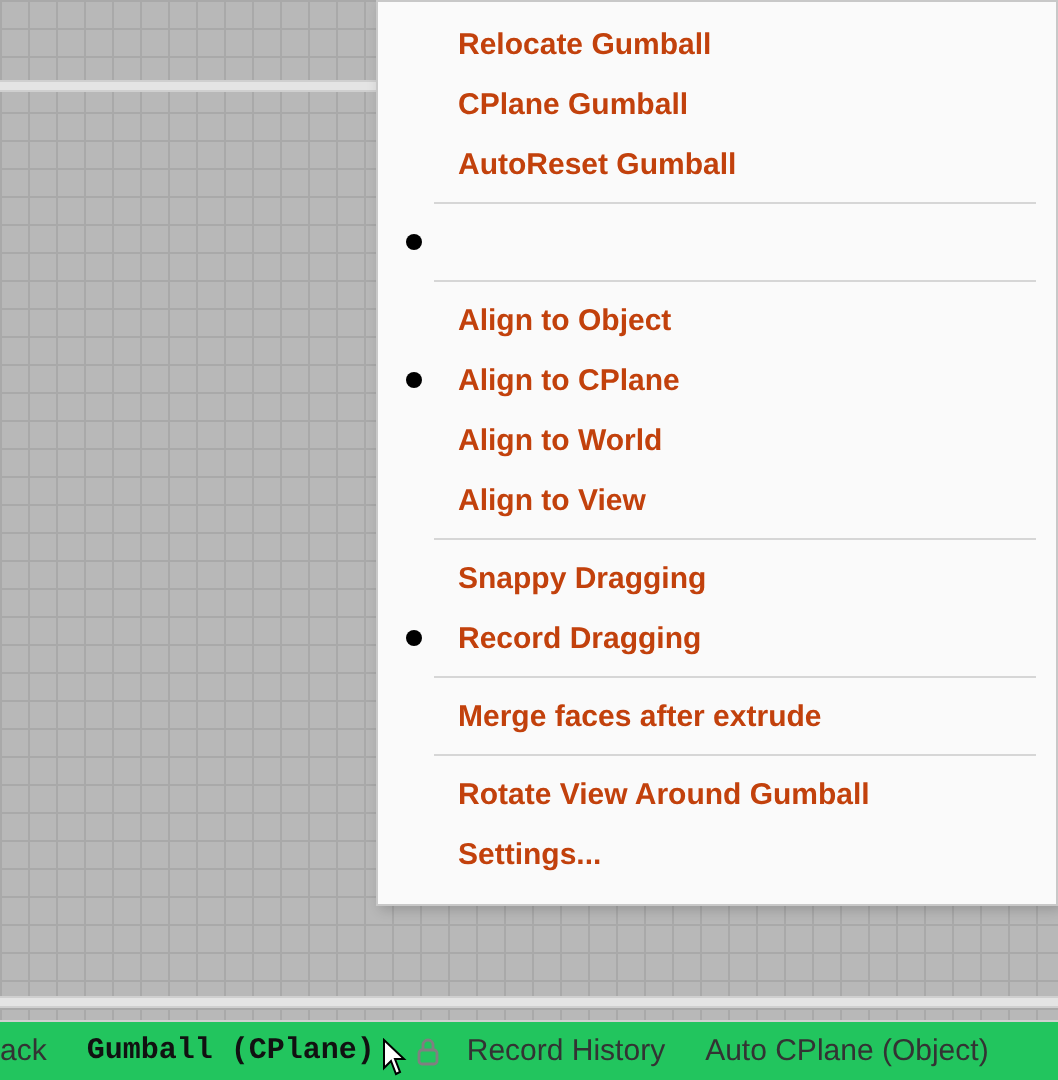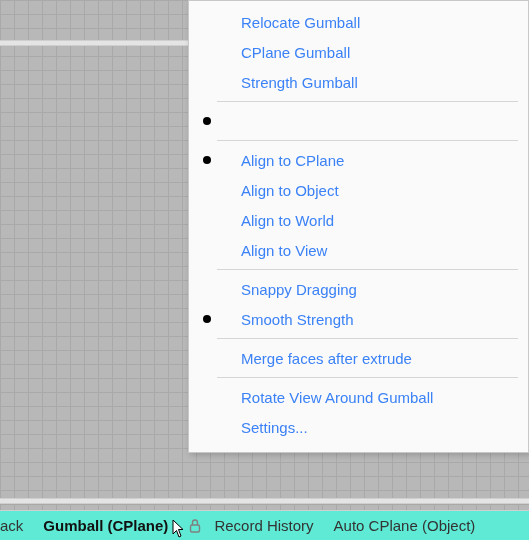--- a/index.html
+++ b/index.html
@@ -43,25 +43,26 @@
     width: 341px;
     background: #fafafa;
     border: 1px solid #c8c8c8;
     box-shadow: 2px 2px 6px rgba(0,0,0,.18);
     padding: 6px 0 10px 0;
   }
   .menu-item {
     display: flex;
     align-items: center;
     height: 30px;
-    padding: 0 16px 0 52px;
+    padding: 0 16px 0 40px;
     position: relative;
-    color: #3b82f6;
+    color: #c2410c;
     font-size: 15px;
     cursor: default;
+    font-weight: bold;
   }
   .menu-sep {
     height: 1px;
     margin: 4px 10px 4px 28px;
     background: #d6d6d6;
   }
   .bullet {
     position: absolute;
     left: 14px;
     top: 50%;
@@ -72,32 +73,32 @@
     background: #000;
   }
 
   
   .statusbar {
     position: absolute;
     left: 0;
     right: 0;
     bottom: 0;
     height: 30px;
-    background: #5eead4;
+    background: #22c55e;
     border-top: 1px solid #d0d0d0;
     display: flex;
     align-items: center;
     font-size: 15px;
     color: #333;
   }
   .sb-item {
     padding: 0 10px;
     white-space: nowrap;
   }
-  .sb-item.bold { font-weight: 700; color: #111; }
+  .sb-item.bold { font-weight: 700; color: #111; font-family: Liberation Mono, monospace; }
   .sb-item.first { padding-left: 0; }
   .lock-icon { display: inline-flex; align-items: center; padding: 0 2px; }
   .cursor-fake {
     position: absolute;
     top: 0;
     width: 14px;
     height: 20px;
   }
 </style>
 </head>
@@ -110,53 +111,53 @@
 
 <div class="menu">
 
   <div class="menu-item">
     <span>Relocate Gumball</span>
   </div>
   <div class="menu-item">
     <span>CPlane Gumball</span>
   </div>
   <div class="menu-item">
-    <span>Strength Gumball</span>
+    <span>AutoReset Gumball</span>
   </div>
 
   <div class="menu-sep"></div>
 
   <div class="menu-item">
     <span class="bullet"></span>
   </div>
 
   <div class="menu-sep"></div>
 
   <div class="menu-item">
+    <span>Align to Object</span>
+  </div>
+  <div class="menu-item">
     <span class="bullet"></span>
     <span>Align to CPlane</span>
-  </div>
-  <div class="menu-item">
-    <span>Align to Object</span>
   </div>
   <div class="menu-item">
     <span>Align to World</span>
   </div>
   <div class="menu-item">
     <span>Align to View</span>
   </div>
 
   <div class="menu-sep"></div>
 
   <div class="menu-item">
     <span>Snappy Dragging</span>
   </div>
   <div class="menu-item">
     <span class="bullet"></span>
-    <span>Smooth Strength</span>
+    <span>Record Dragging</span>
   </div>
 
   <div class="menu-sep"></div>
 
   <div class="menu-item">
     <span>Merge faces after extrude</span>
   </div>
 
   <div class="menu-sep"></div>
 

